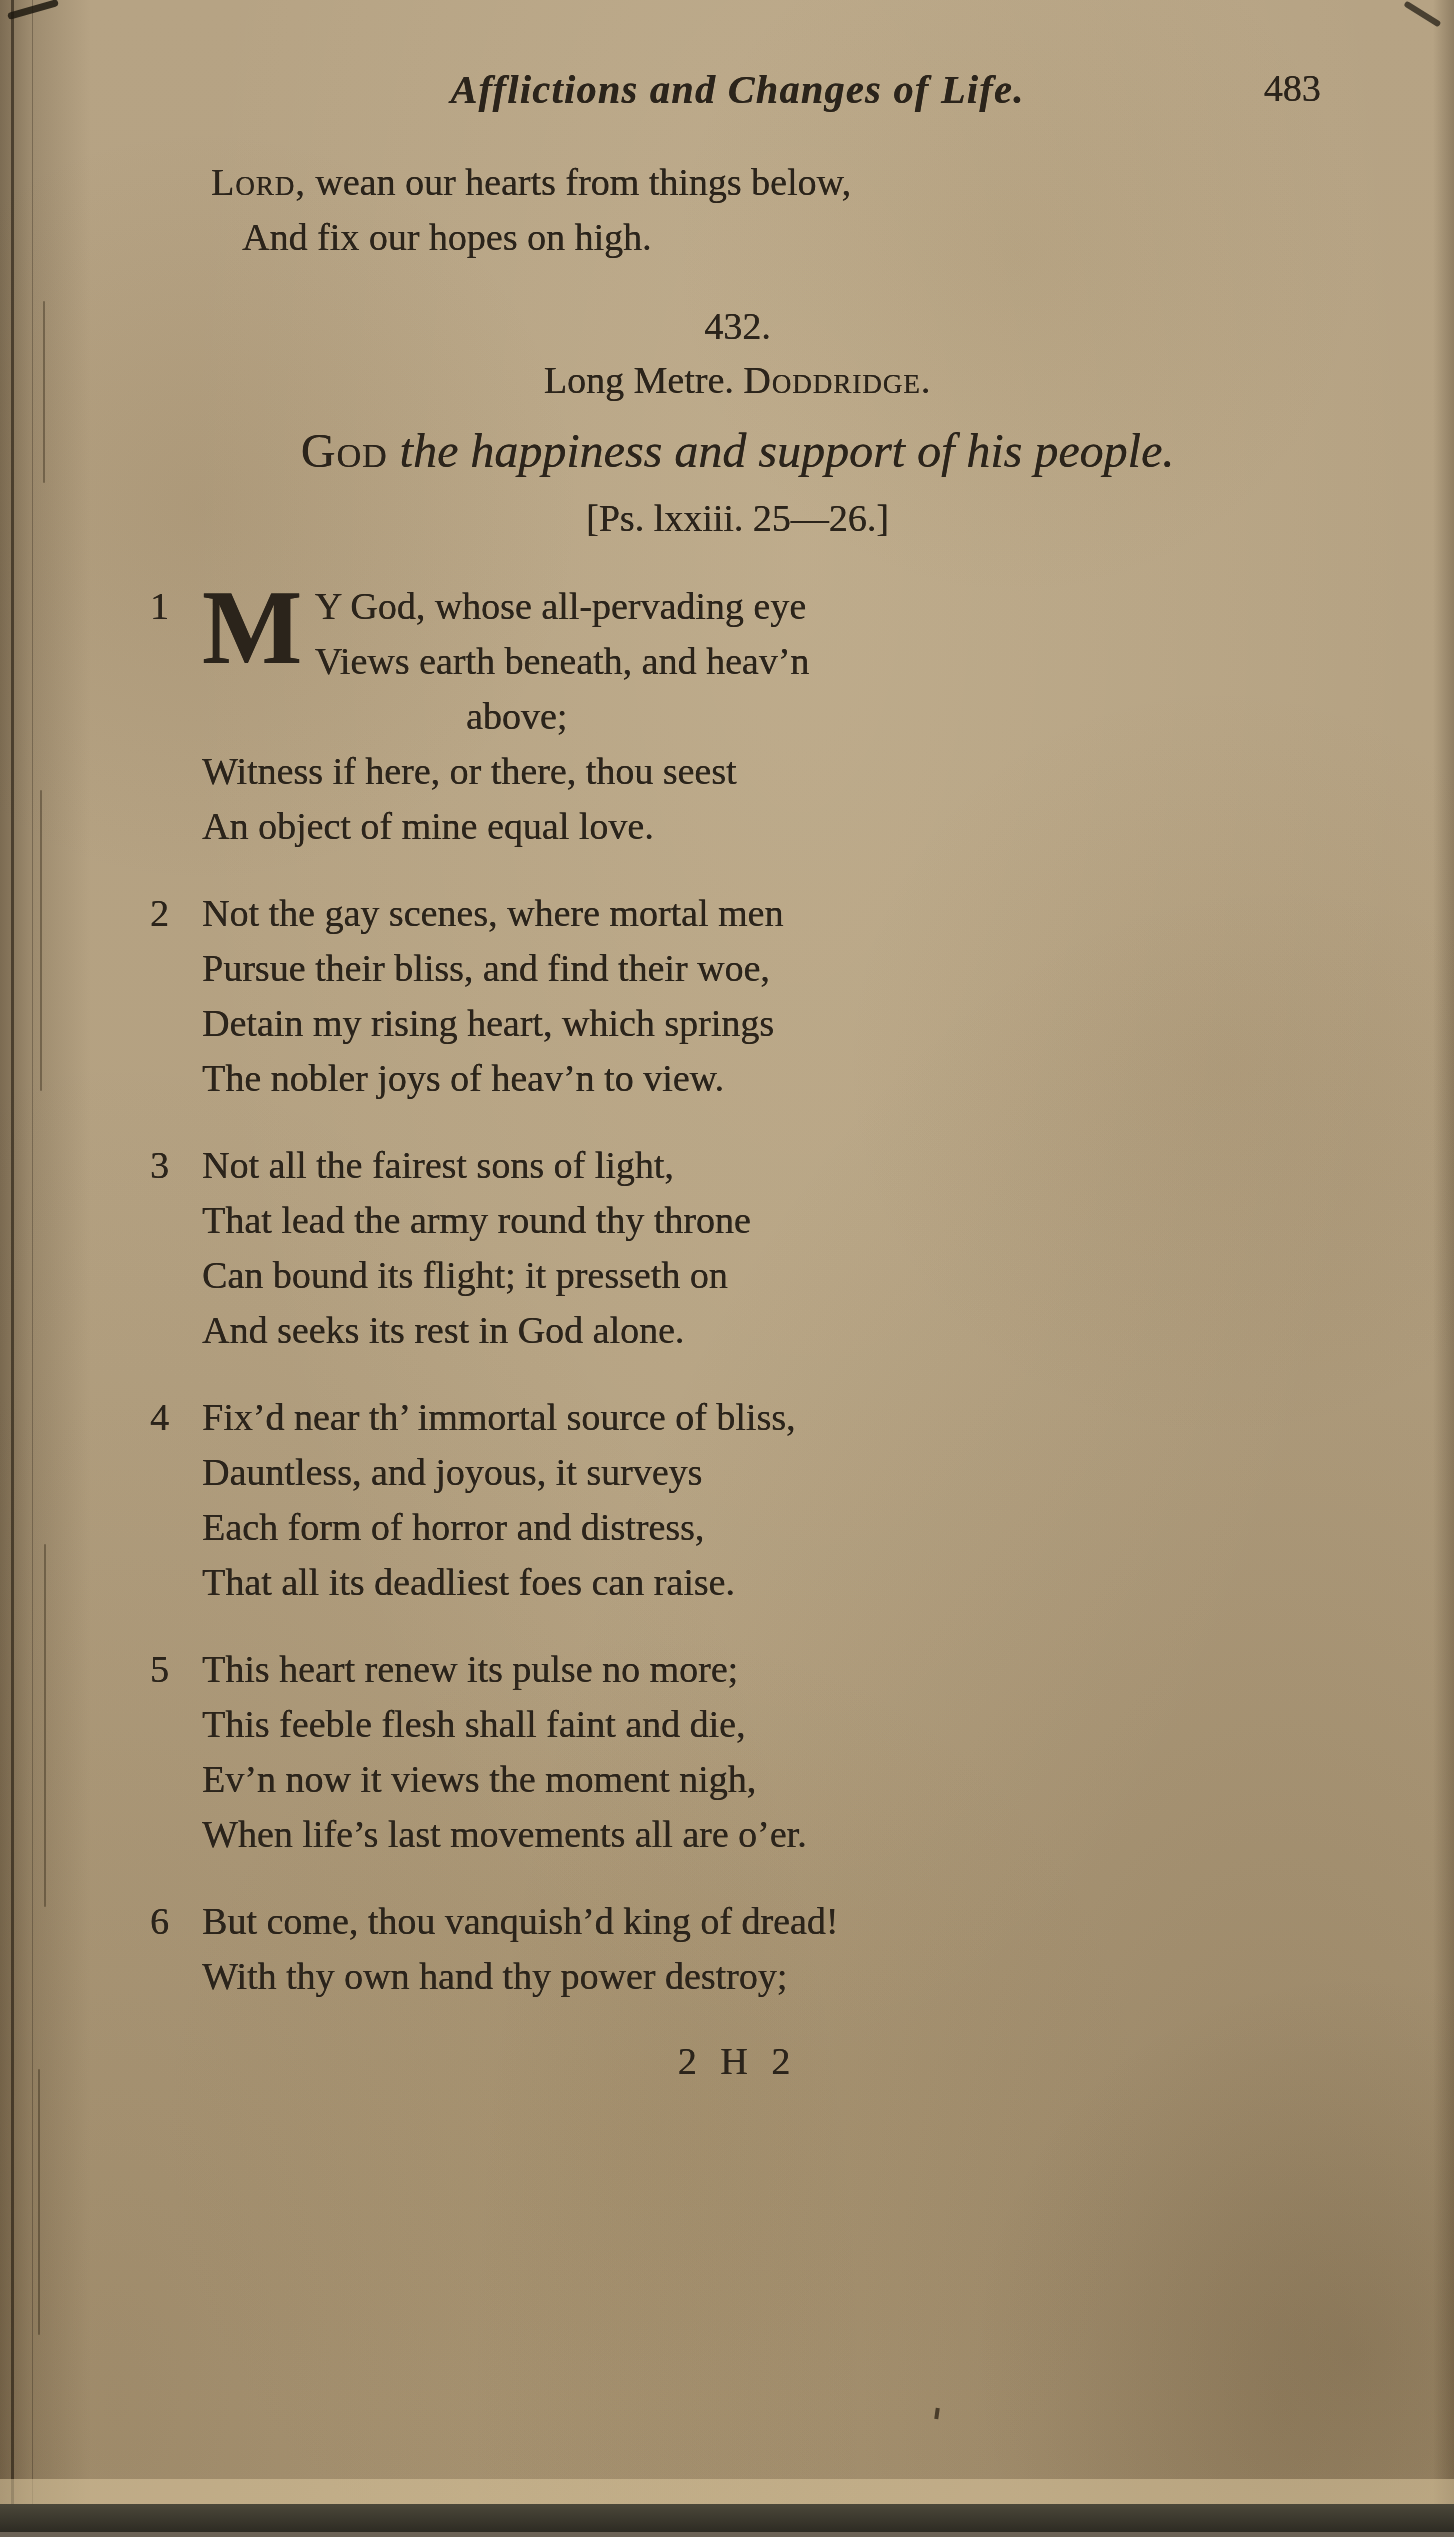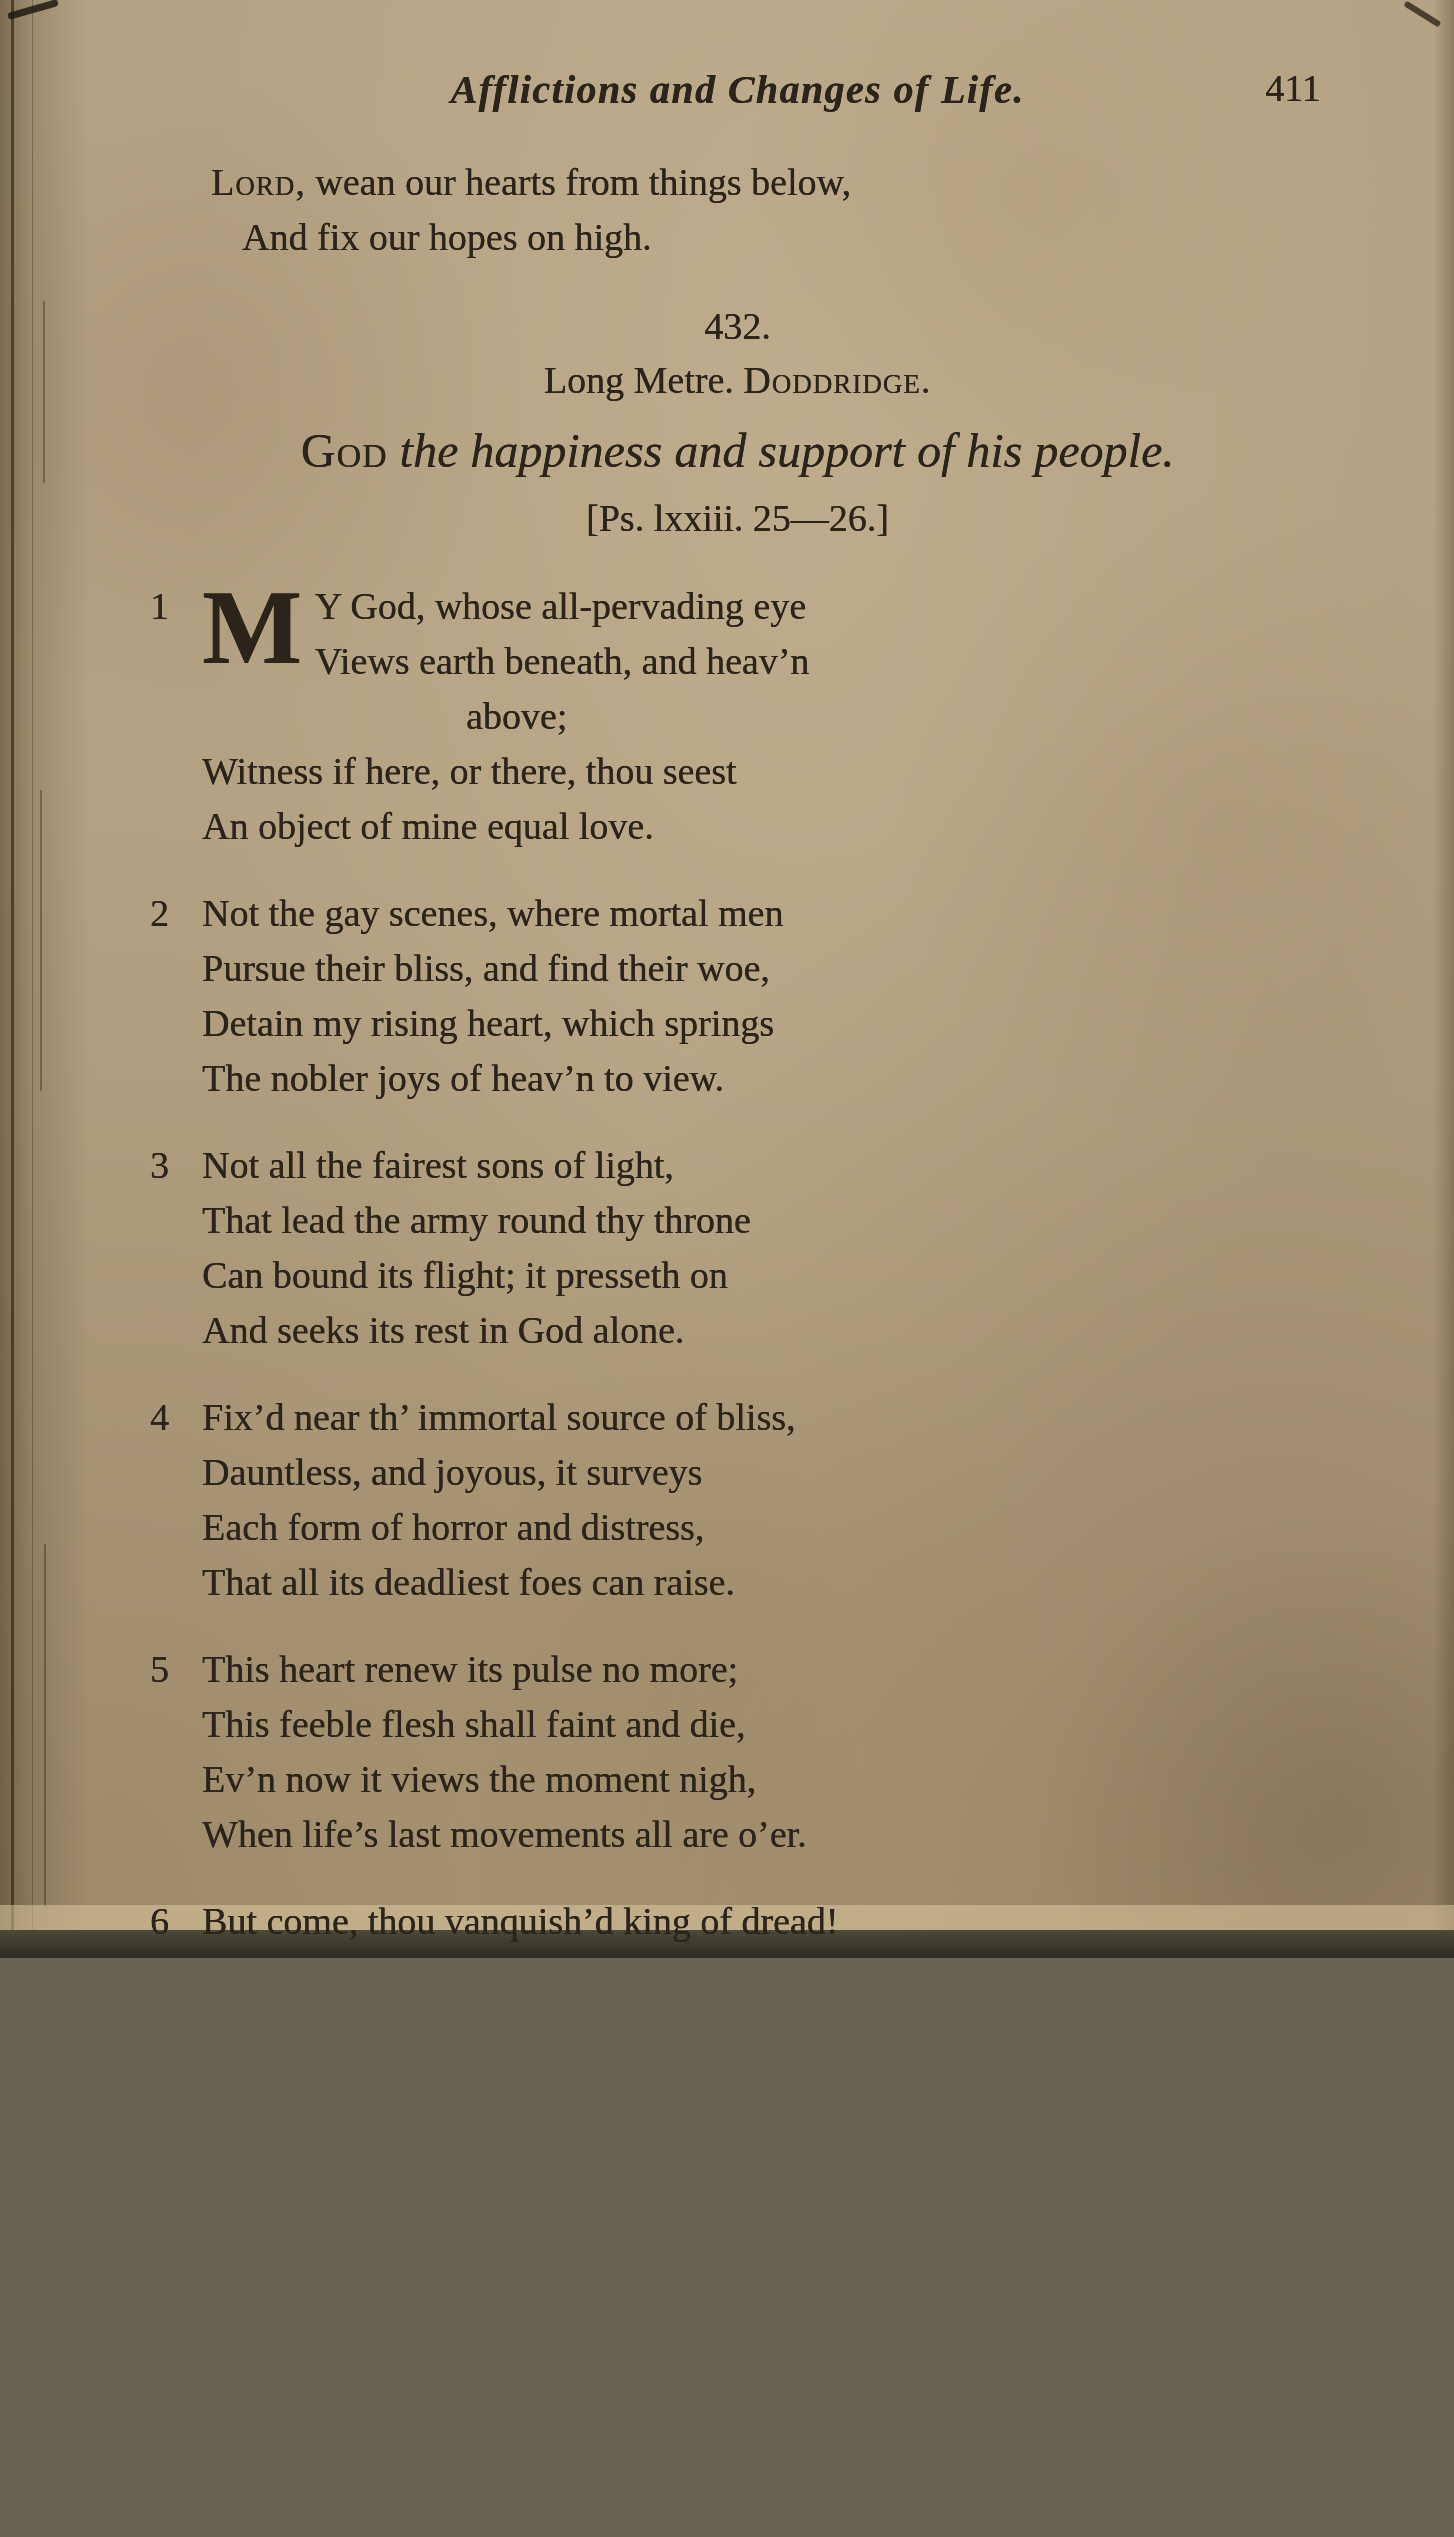--- a/index.html
+++ b/index.html
@@ -1,20 +1,20 @@
 <!DOCTYPE html>
 <html style="font-size:11.2px"><head>
 <meta charset="utf-8">
 <style>
   * { box-sizing: border-box; }
   html, body { margin: 0; padding: 0; background: #6b6256; }
   .page {
     position: relative;
     width: 1454px;
-    height: 1958px;
+    height: 2532px;
     margin: 0 auto;
     overflow: hidden;
     font-family: "Liberation Serif", "DejaVu Serif", serif;
     color: #2b241b;
     background:
       radial-gradient(ellipse at 55% 22%, rgba(255,240,205,0.12), transparent 55%),
       radial-gradient(ellipse at 88% 95%, rgba(70,50,25,0.22), transparent 45%),
       radial-gradient(ellipse at 8% 95%, rgba(70,50,25,0.15), transparent 40%),
       linear-gradient(90deg, rgba(45,32,16,0.42) 0px, rgba(45,32,16,0.18) 31px, rgba(45,32,16,0) 91px),
       linear-gradient(270deg, rgba(45,32,16,0.28) 0px, rgba(45,32,16,0) 21px),
@@ -85,21 +85,21 @@
   <div class="corner-tl"></div>
   <div class="corner-tr"></div>
   <div class="bottom-light"></div>
   <div class="bottom-dark"></div>
   <div class="speck"></div>
 
   <div class="content">
 
     <div class="running-header">
       <span class="header-title">Afflictions and Changes of Life.</span>
-      <span class="page-number">411</span>
+      <span class="page-number">483</span>
     </div>
 
     <div class="opening">
       <div class="indent1"><span class="sc">Lord,</span><span> wean our hearts from things below,</span></div>
       <div class="indent2">And fix our hopes on high.</div>
     </div>
 
     <div class="hymn-number">432.</div>
 
     <div class="metre-line">

